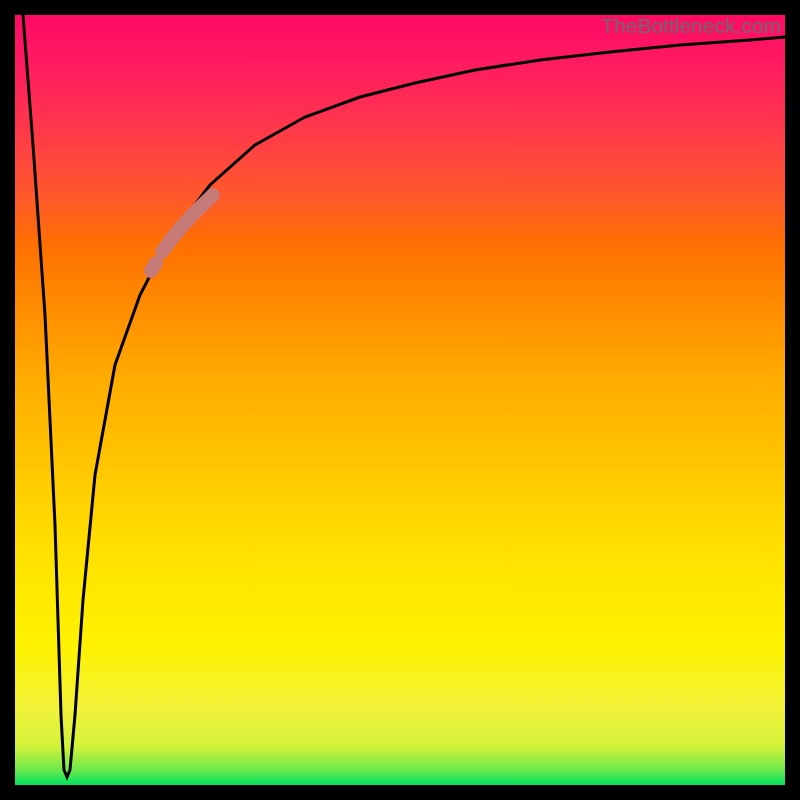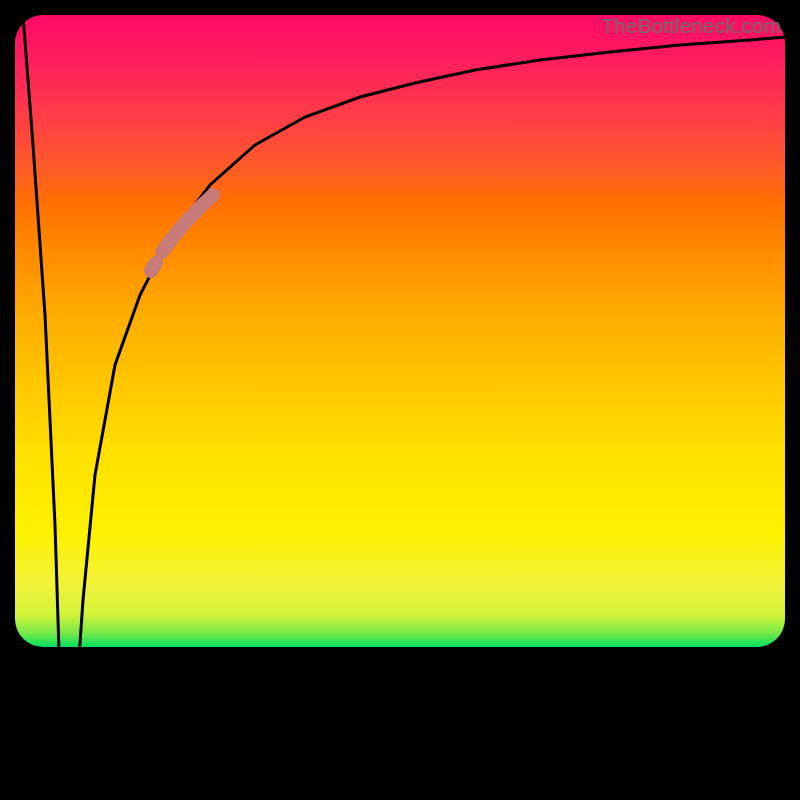--- a/index.html
+++ b/index.html
@@ -15,21 +15,21 @@
     position: relative;
     width: 800px;
     height: 800px;
     background: #000;
   }
   .plot-area {
     position: absolute;
     left: 15px;
     top: 15px;
     width: 770px;
-    height: 632px;
+    height: 770px;
     
     background: linear-gradient(
       to top,
       #00e060 0%,
       #6ee84a 2%,
       #d2f23a 5%,
       #f2f23a 10%,
       #fef200 18%,
       #ffe500 28%,
       #ffd400 36%,
@@ -37,21 +37,20 @@
       #ffae00 52%,
       #ff9a00 58%,
       #ff8600 64%,
       #ff7000 70%,
       #ff5a28 76%,
       #ff4440 82%,
       #ff2e52 88%,
       #ff1a60 94%,
       #ff0a66 100%
     );
-    border-radius: 28px;
   }
   .watermark {
     position: absolute;
     top: -1px;
     right: 4px;
     font-size: 21px;
     font-weight: 500;
     color: #6b6b6b;
     letter-spacing: 0px;
     user-select: none;

